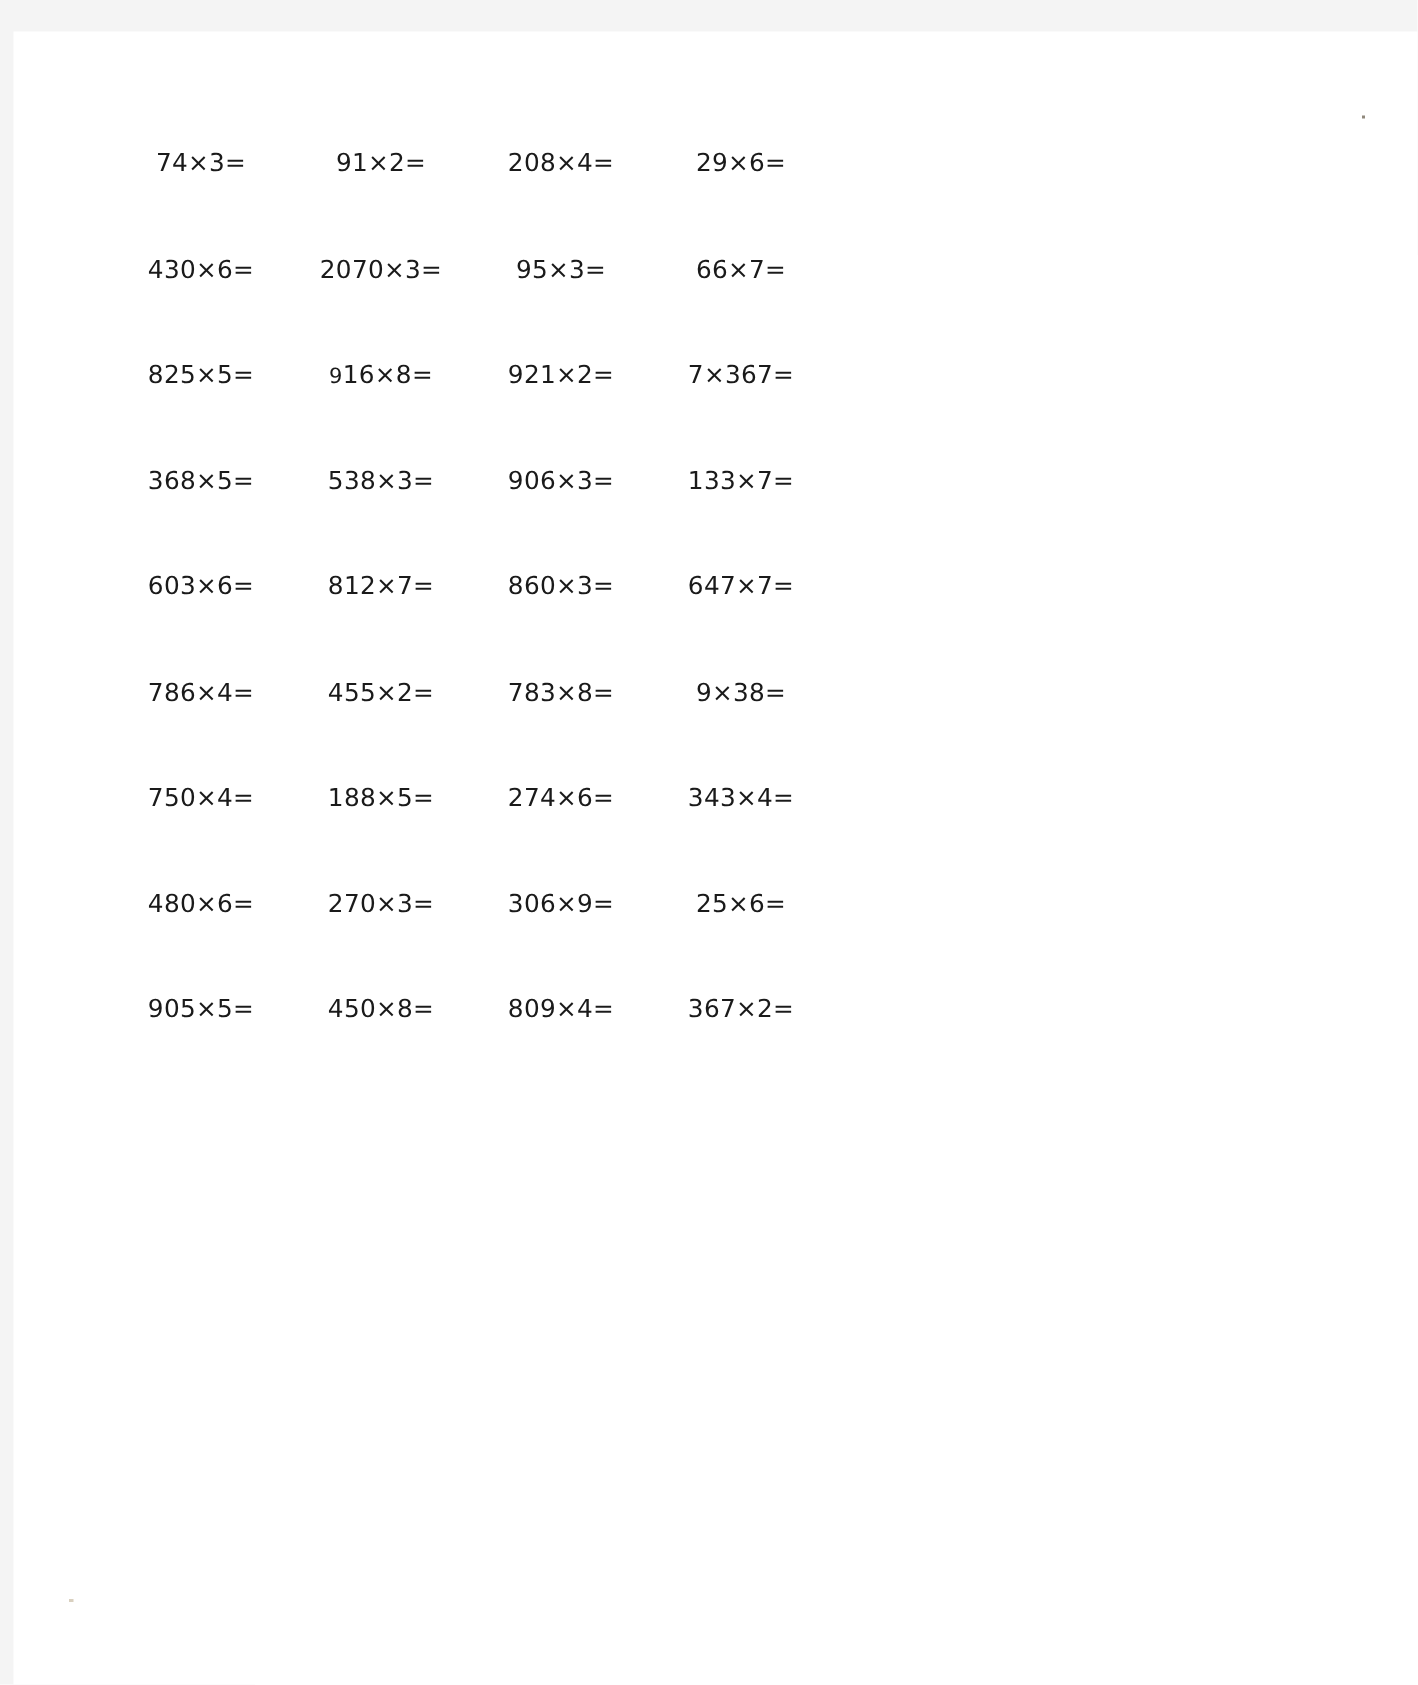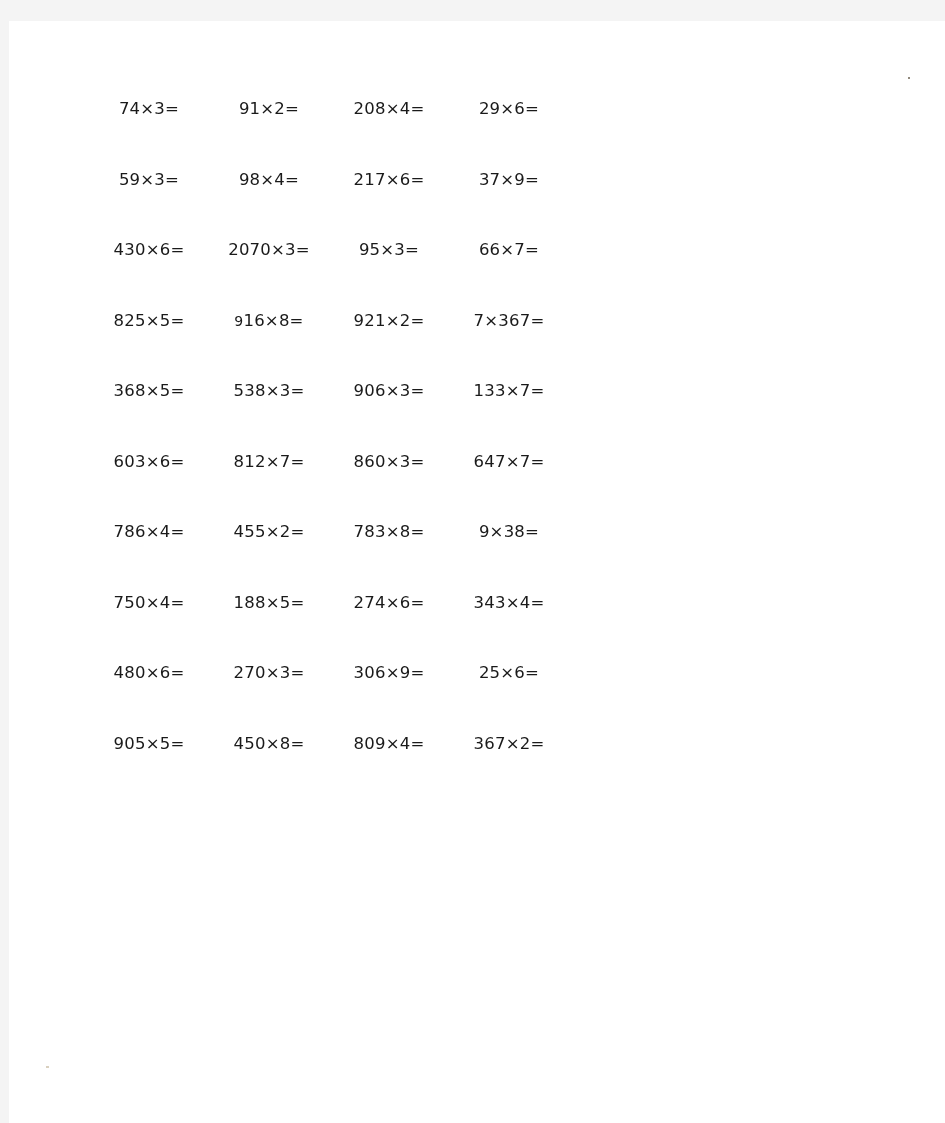--- a/index.html
+++ b/index.html
@@ -22,21 +22,21 @@
     top: 21px;
     width: 936px;
     height: 1102px;
     background: #ffffff;
     overflow: hidden;
   }
 
   
   #worksheet {
     position: absolute;
-    left: 80px;      
+    left: 65px;      
     top: 80px;       
     width: 480px;
   }
 
   .problem-row {
     display: flex;
     width: 100%;
     height: 70.5px;
     align-items: flex-start;
   }
@@ -99,34 +99,20 @@
         </div>
         <div class="problem-cell">
           <span class="problem-text">208×4=</span>
         </div>
         <div class="problem-cell">
           <span class="problem-text">29×6=</span>
         </div>
       </div>
       <div class="problem-row">
         <div class="problem-cell">
-          <span class="problem-text">59×3=</span>
-        </div>
-        <div class="problem-cell">
-          <span class="problem-text">98×4=</span>
-        </div>
-        <div class="problem-cell">
-          <span class="problem-text">217×6=</span>
-        </div>
-        <div class="problem-cell">
-          <span class="problem-text">37×9=</span>
-        </div>
-      </div>
-      <div class="problem-row">
-        <div class="problem-cell">
           <span class="problem-text">430×6=</span>
         </div>
         <div class="problem-cell">
           <span class="problem-text">2070×3=</span>
         </div>
         <div class="problem-cell">
           <span class="problem-text">95×3=</span>
         </div>
         <div class="problem-cell">
           <span class="problem-text">66×7=</span>

